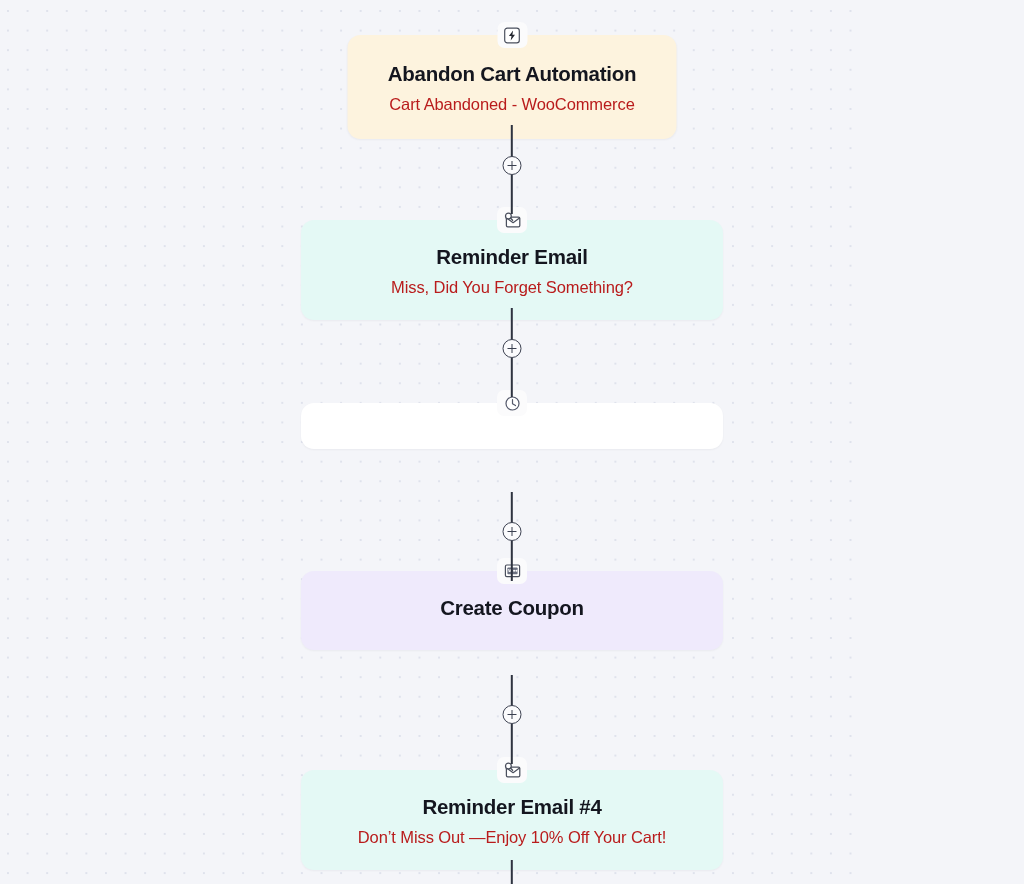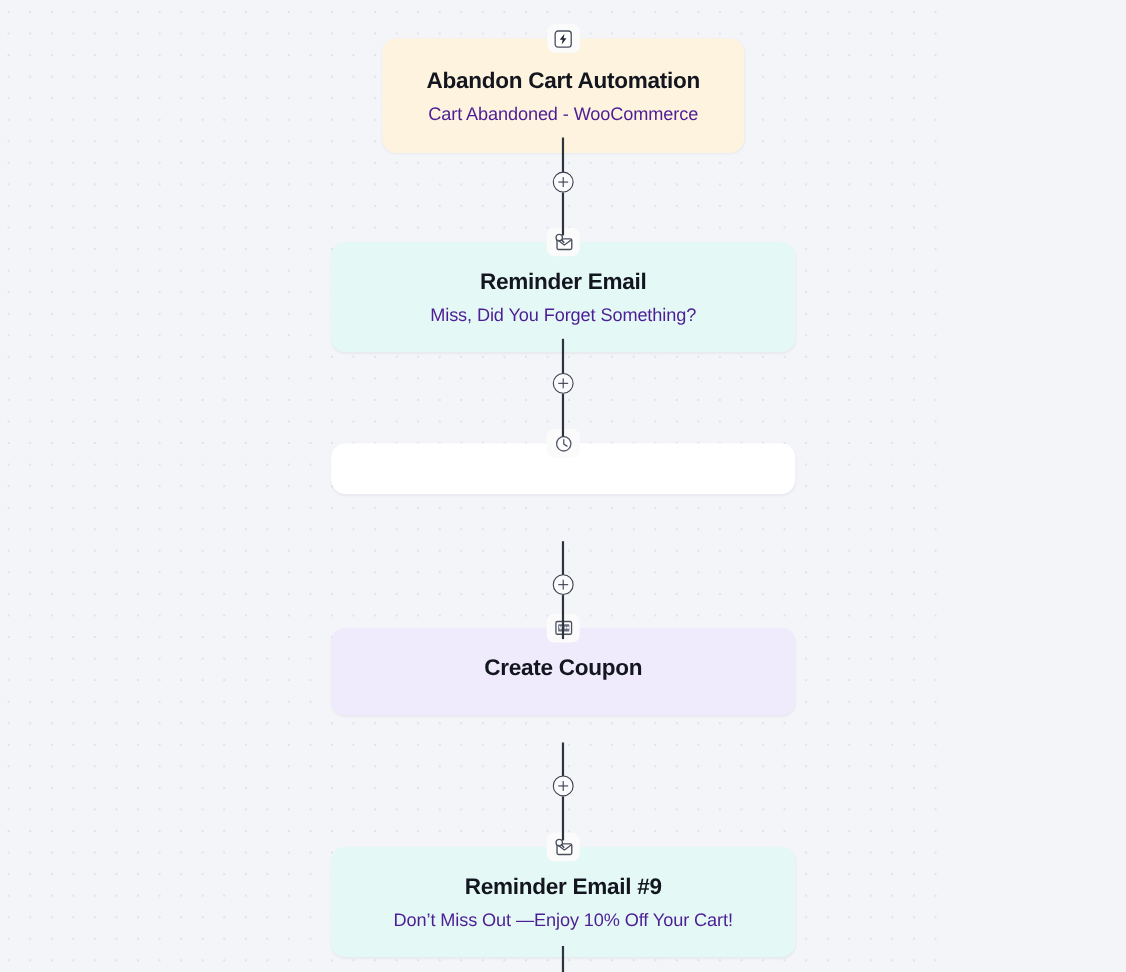--- a/index.html
+++ b/index.html
@@ -73,21 +73,21 @@
     font-size: 20.5px;
     font-weight: bold;
     letter-spacing: -0.25px;
     color: #14161f;
     line-height: 1.25;
     margin: 0 0 7px 0;
   }
   .card-subtitle {
     font-size: 16.5px;
     font-weight: normal;
-    color: #4c1d95;
+    color: #b91c1c;
     line-height: 1.3;
     margin: 0;
     letter-spacing: -0.1px;
   }
 
   
   .node-badge {
     position: absolute;
     top: -13px;
     left: 50%;
@@ -219,19 +219,19 @@
     <div class="node-wrap" style="top:770px;">
       <div class="card email">
         <div class="node-badge">
           <svg width="19" height="17" viewBox="0 0 19 17">
             <rect x="3.4" y="5.2" width="13.4" height="9.6" rx="1.3" fill="#ffffff" stroke="#4b505e" stroke-width="1.25"></rect>
             <path d="M3.7 6.0 L10.1 10.7 L16.5 6.0" fill="none" stroke="#4b505e" stroke-width="1.25" stroke-linecap="round" stroke-linejoin="round"></path>
             <circle cx="5.4" cy="4.0" r="2.9" fill="#ffffff" stroke="#4b505e" stroke-width="1.25"></circle>
             <path d="M7.5 6.1 L9.6 8.2" stroke="#4b505e" stroke-width="1.4" stroke-linecap="round"></path>
           </svg>
         </div>
-        <div class="card-title">Reminder Email #9</div>
+        <div class="card-title">Reminder Email #4</div>
         <div class="card-subtitle">Don’t Miss Out —Enjoy 10% Off Your Cart!</div>
       </div>
     </div>
 
   </div>
 </div>
 
 </body></html>

